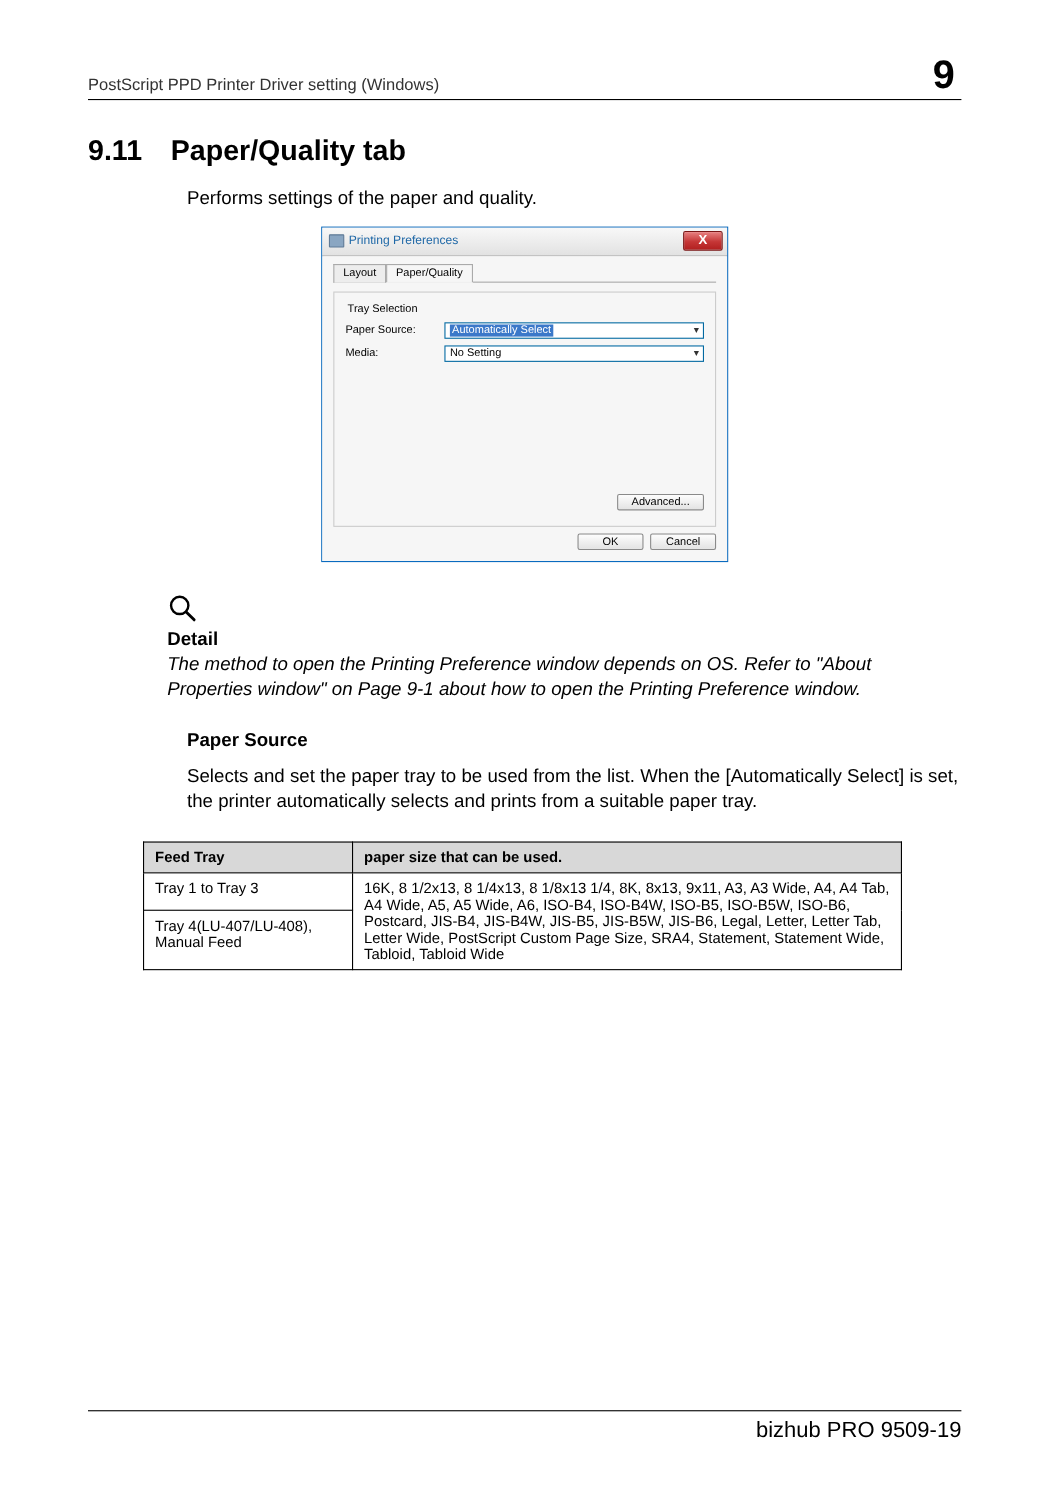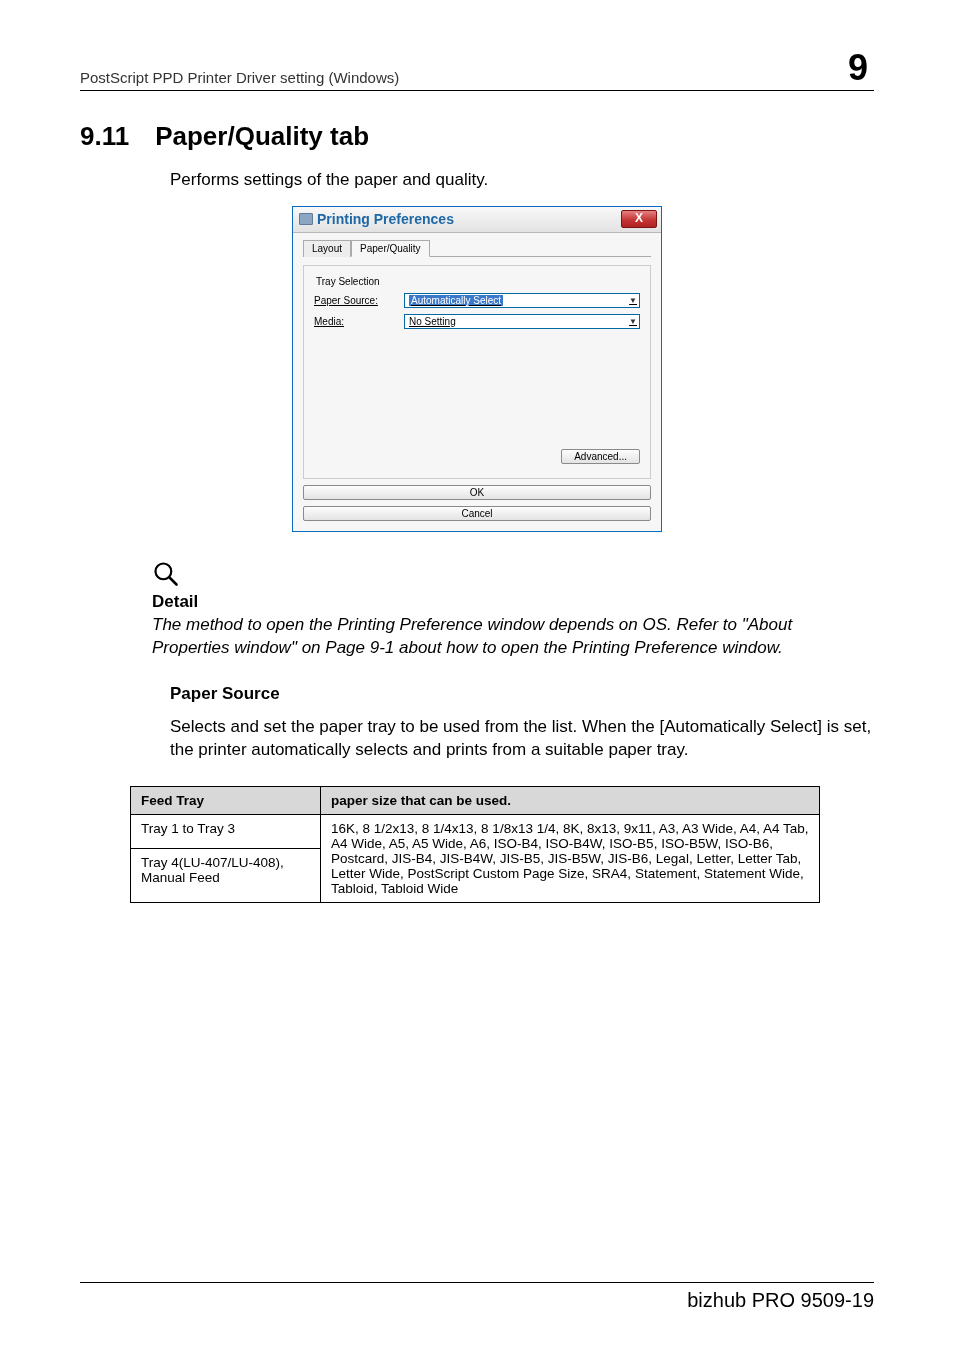--- a/index.html
+++ b/index.html
@@ -92,22 +92,21 @@
     }
     .printer-icon {
       width: 14px;
       height: 12px;
       background: #8aa6c2;
       border: 1px solid #5f7b97;
       border-radius: 1px;
     }
     .dialog-title {
       color: #1f68a7;
-      font-size: 14px;
-      font-weight: bold;
+      font-size: 11px;
     }
     .close-btn {
       width: 36px;
       height: 18px;
       background: linear-gradient(to bottom, #e78080, #c53636 55%, #b22020);
       border: 1px solid #7a1515;
       border-radius: 2px;
       color: #fff;
       text-align: center;
       line-height: 15px;
@@ -146,21 +145,20 @@
     .group-legend {
       font-size: 10px;
       margin-bottom: 6px;
       padding-left: 2px;
     }
     .form-row {
       display: flex;
       align-items: center;
       gap: 10px;
       margin-bottom: 6px;
-      text-decoration: underline;
     }
     .form-label {
       width: 80px;
       font-size: 10px;
     }
     .combo {
       flex: 1;
       border: 1px solid #0369a1;
       background: #fff;
       height: 15px;
@@ -197,21 +195,20 @@
     .adv-row {
       display:flex;
       justify-content:flex-end;
       margin-top: 4px;
     }
     .foot-row {
       display:flex;
       justify-content:flex-end;
       gap:6px;
       margin-top:6px;
-      flex-direction:column;
     }
 
     .detail-block {
       margin-left: 72px;
       margin-bottom: 24px;
     }
     .magnifier {
       width: 28px;
       height: 28px;
       margin-bottom: 4px;

